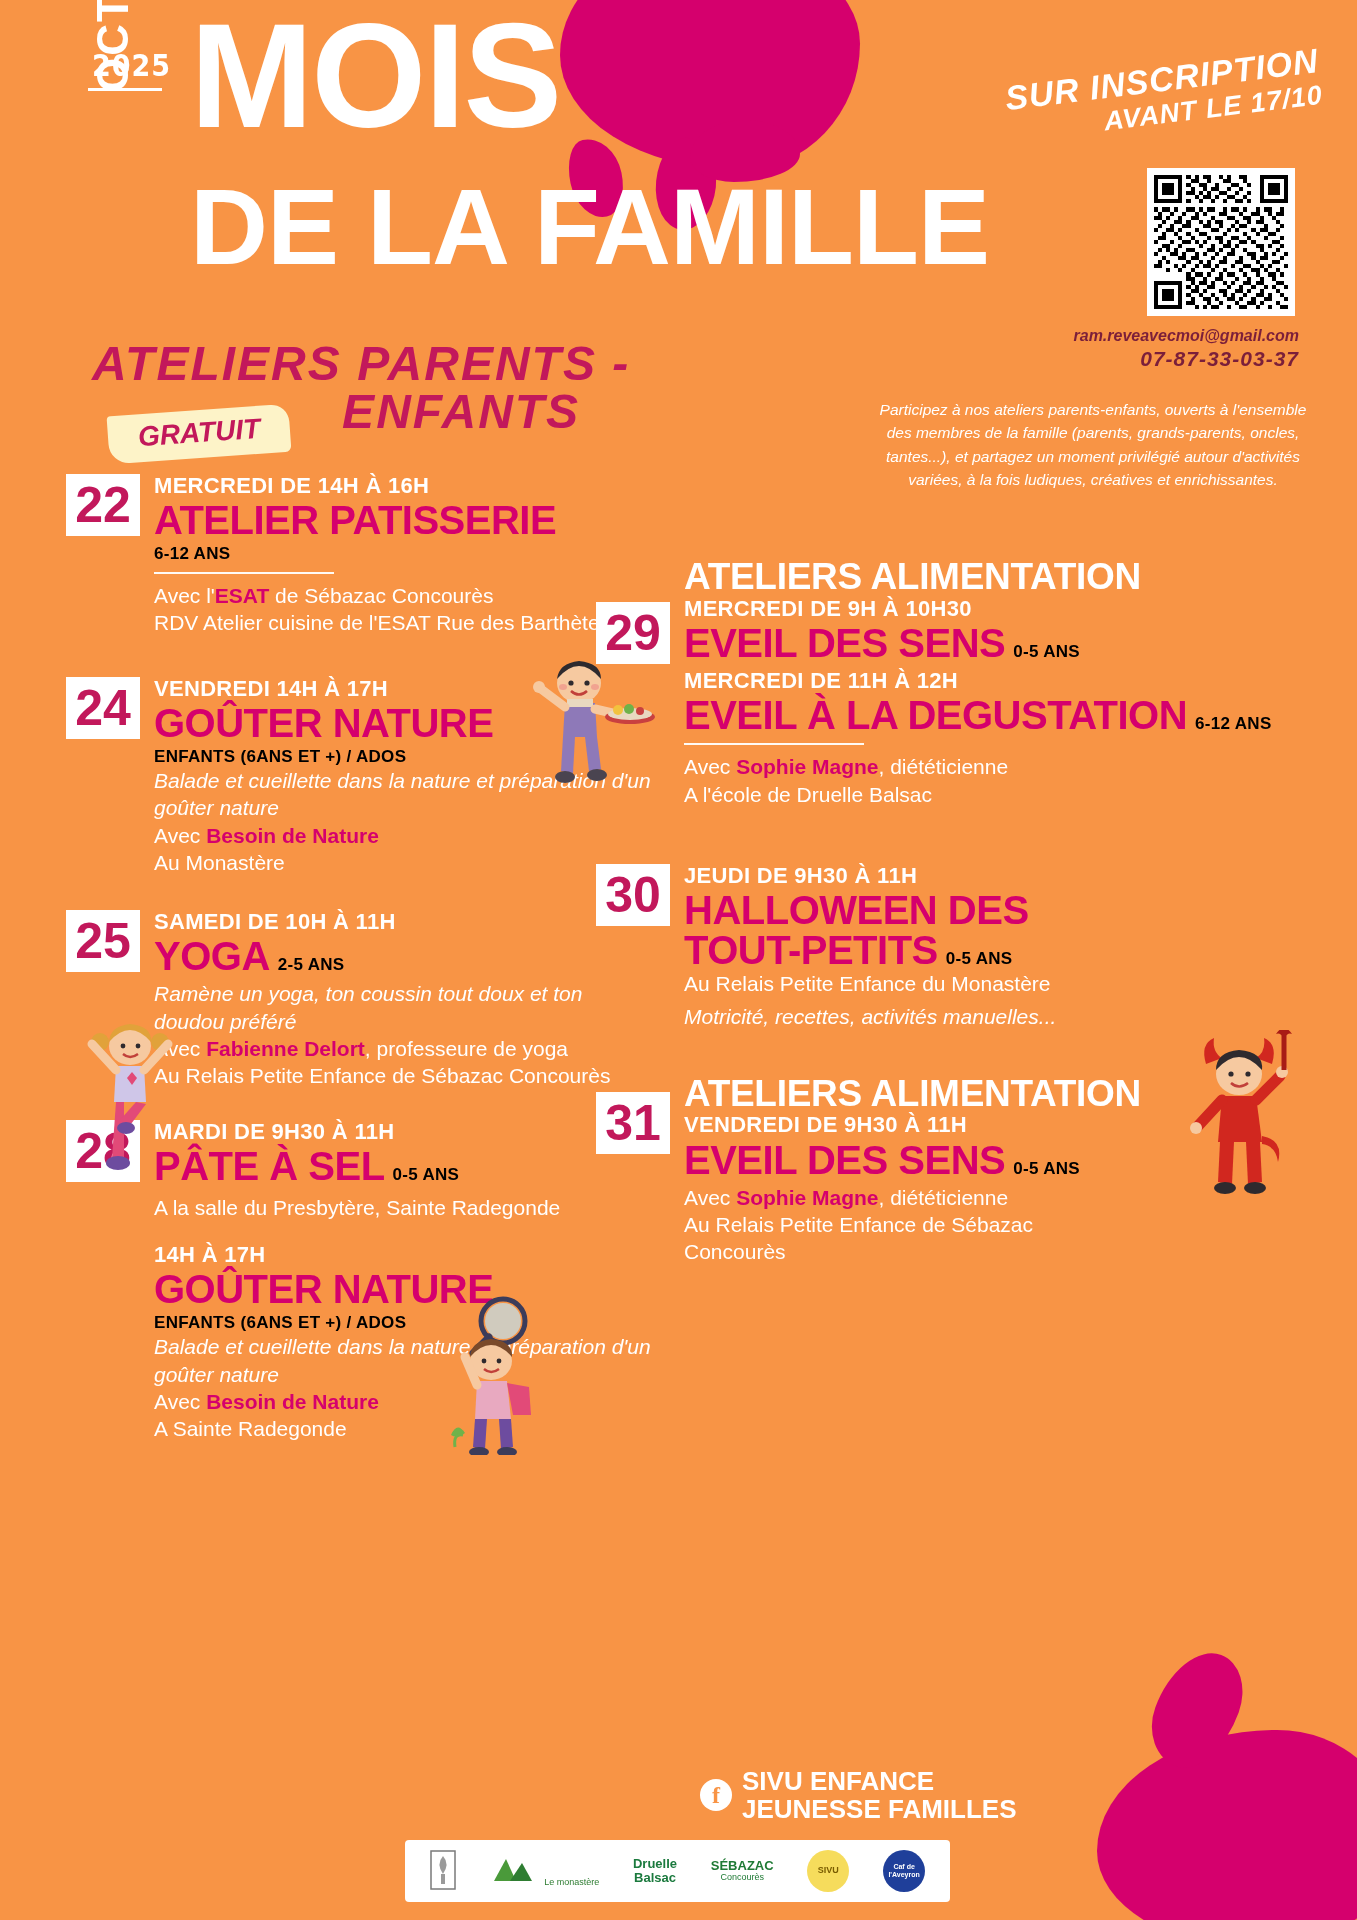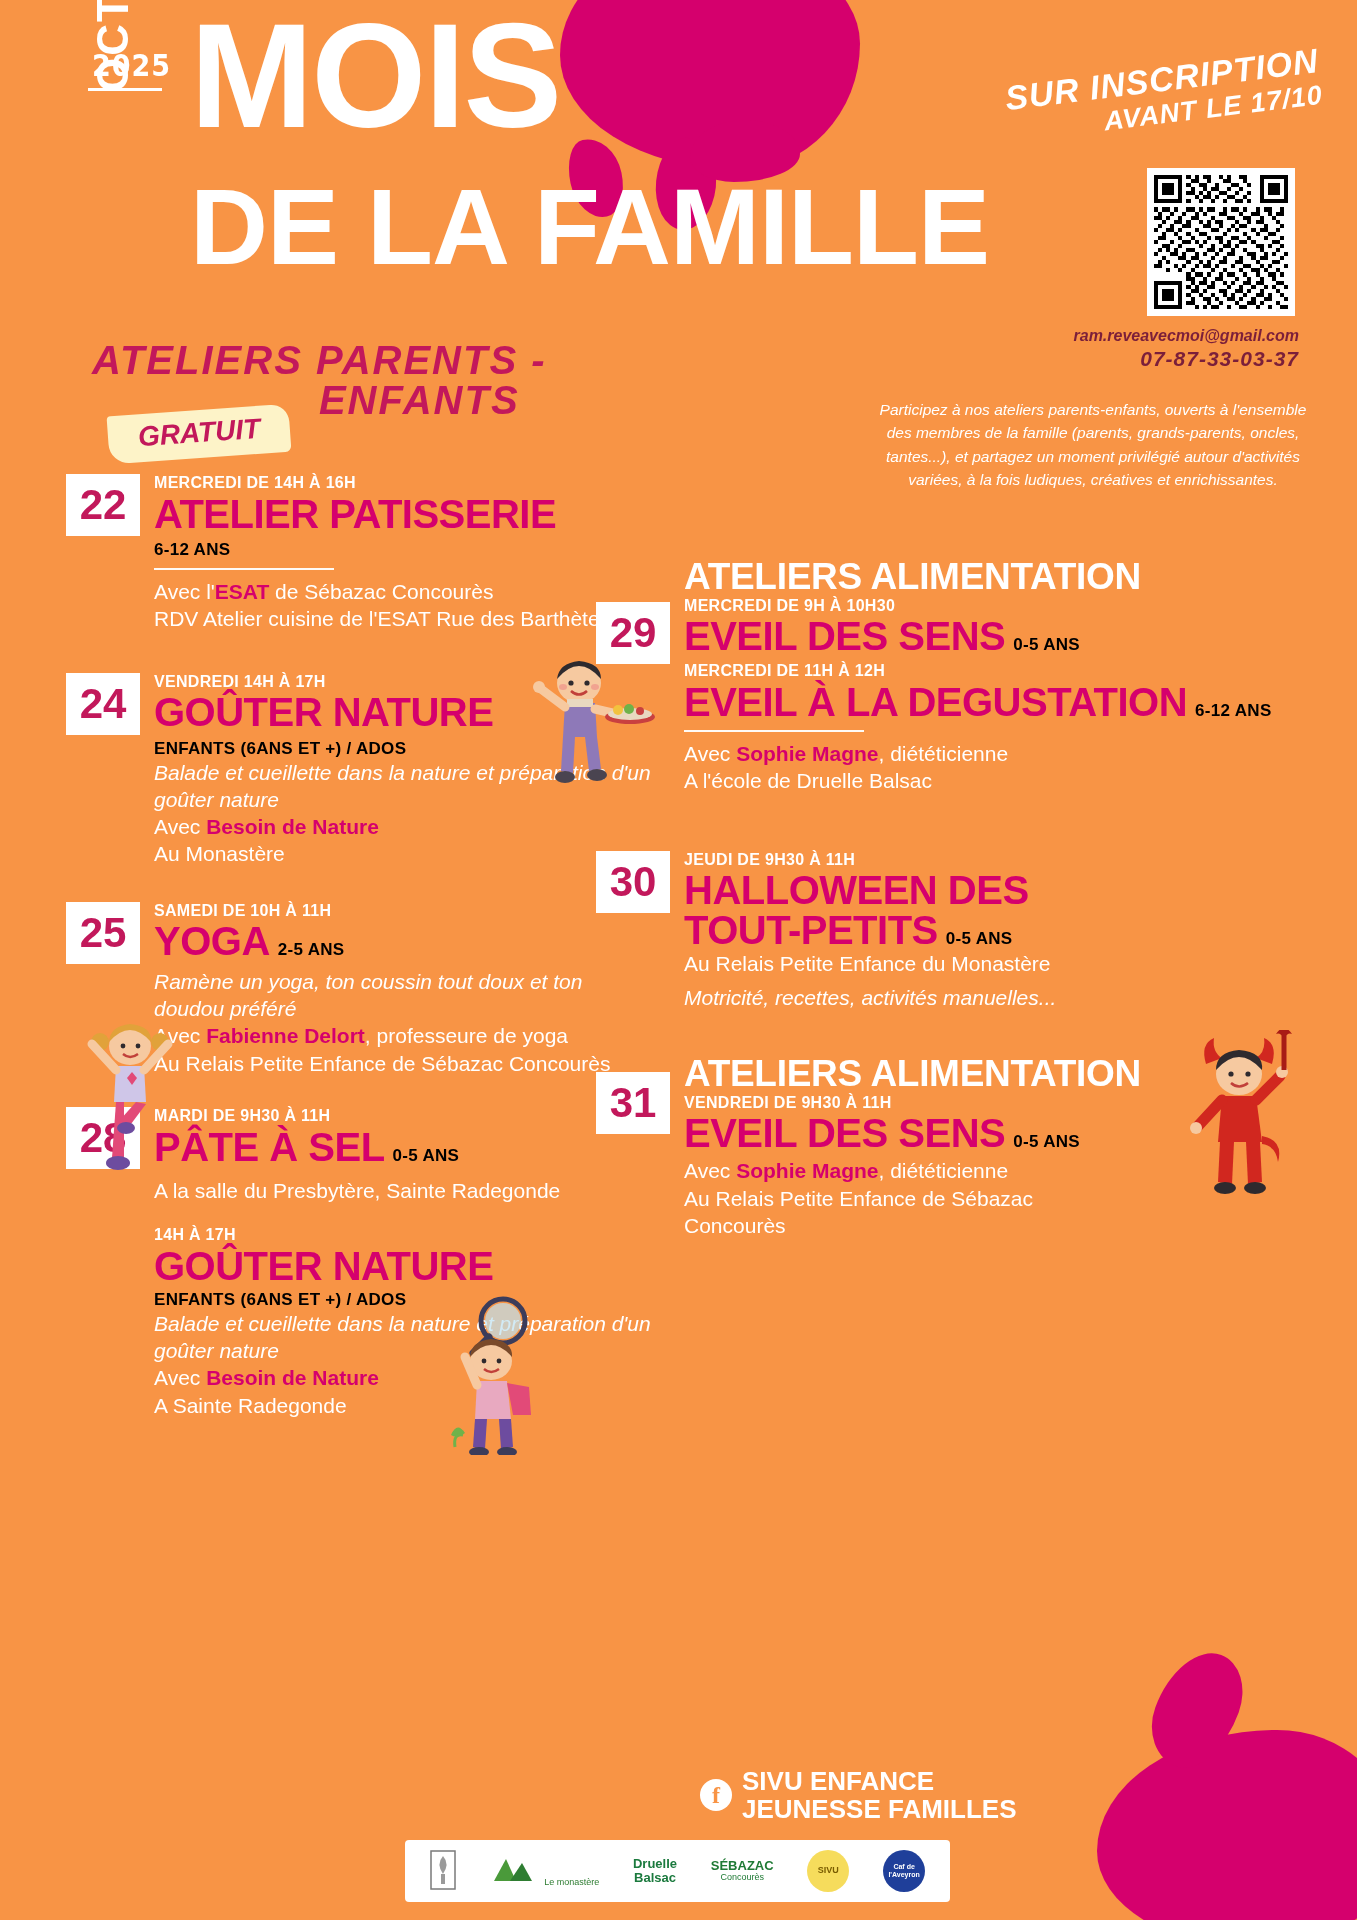--- a/index.html
+++ b/index.html
@@ -81,21 +81,21 @@
   .contact {
     position: absolute; right: 58px; top: 326px; text-align: right;
     color: #7B1F3A; font-style: italic; font-weight: bold; line-height: 1.25;
   }
   .contact .mail { font-size: 16px; }
   .contact .tel { font-size: 21px; letter-spacing: 1px; }
 
   
   .ateliers-title {
     position: absolute; left: 92px; top: 340px;
-    color: #C2185B; font-size: 40px; font-weight: bold; font-style: italic;
+    color: #C2185B; font-size: 48px; font-weight: bold; font-style: italic;
     letter-spacing: 2px; line-height: 1.0;
   }
   .ateliers-title .l2 { margin-left: 200px; text-align: center; }
   .gratuit-wrap { position: absolute; left: 108px; top: 410px; }
   .gratuit {
     display: inline-block; background: #FDF3C8; color: #C2185B;
     font-size: 28px; font-weight: bold; font-style: italic;
     padding: 7px 30px 9px; transform: rotate(-4deg);
     border-radius: 4px 18px 6px 20px;
   }
@@ -109,25 +109,25 @@
   .columns { position: absolute; top: 474px; left: 0; width: 1357px; }
   .col-left { position: absolute; left: 66px; width: 590px; }
   .col-right { position: absolute; left: 596px; top: 84px; width: 680px; }
 
   .event { position: relative; margin-bottom: 22px; }
   .ev-row { display: flex; align-items: flex-start; }
   .daybox {
     background: #fff; color: #C2185B; font-weight: bold;
     width: 74px; height: 62px; min-width: 74px;
     display: flex; align-items: center; justify-content: center;
-    font-size: 42px; line-height: 1; margin-right: 14px;
+    font-size: 50px; line-height: 1; margin-right: 14px;
   }
   .ev-body { flex: 1; }
   .when {
-    color: #fff; font-size: 16px; font-weight: bold; letter-spacing: 0.3px;
+    color: #fff; font-size: 22px; font-weight: bold; letter-spacing: 0.3px;
     line-height: 1.1;
   }
   .title-main {
     color: #D5006D; font-size: 40px; font-weight: bold; line-height: 1.0;
     letter-spacing: -0.5px; margin-top: 2px;
   }
   .age { color: #000000; font-size: 17px; font-weight: bold; letter-spacing: 0.3px; }
   .age.inline { margin-left: 8px; }
   .whitehead {
     color: #fff; font-size: 37px; font-weight: bold; letter-spacing: -0.3px;

